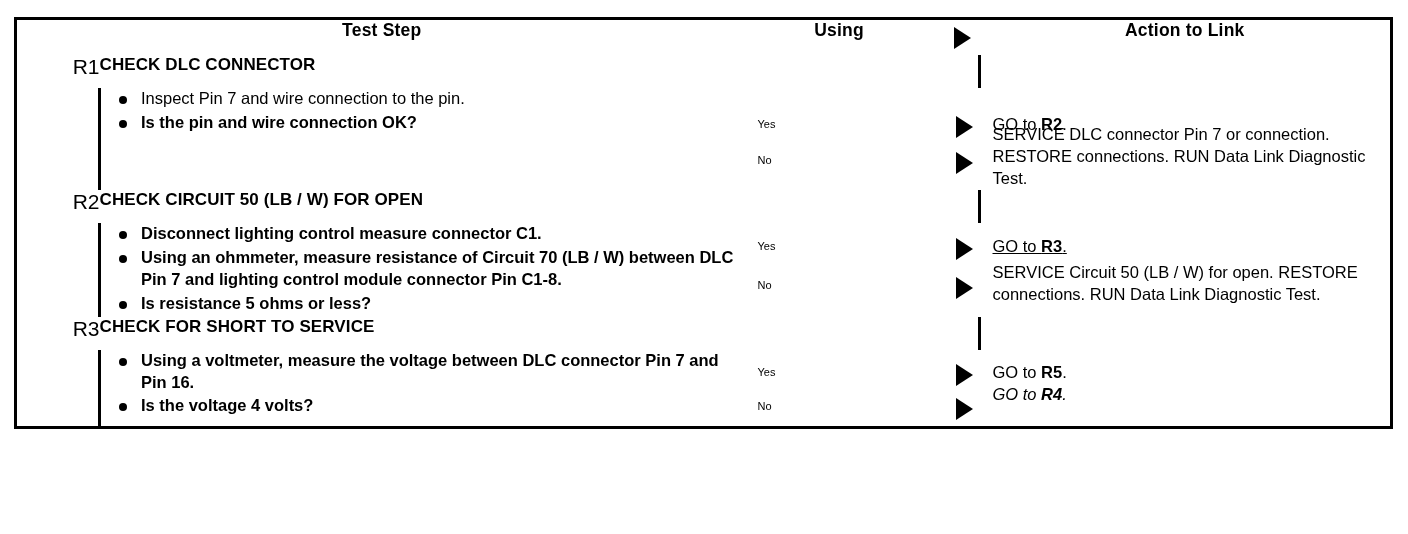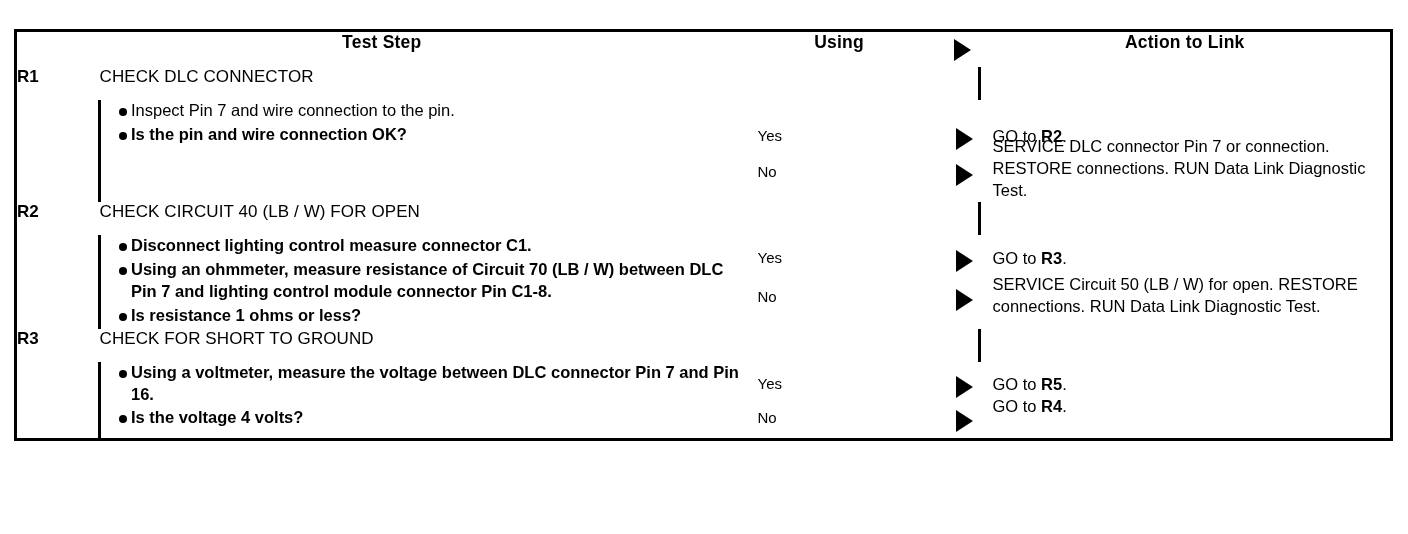--- a/index.html
+++ b/index.html
@@ -35,21 +35,20 @@
   table.diag td, table.diag th {
     padding: 0;
     vertical-align: top;
     border: 0;
   }
 
   
   .frame-outer {
     box-sizing: border-box;
     border: 3px solid #000;
-    margin-top: 12px;
   }
 
   
   col.c-id    { width: 84px; }
   col.c-step  { width: 647px; }
   col.c-res   { width: 233px; }
   col.c-act   { width: 412px; }
 
   
   .hdr-cell {
@@ -88,32 +87,32 @@
   .hdr-result .tri {
     position: absolute;
     right: 9px;
     top: 50%;
     transform: translateY(-50%);
   }
 
   
   .step-id {
     width: 84px;
-    text-align: left;
+    text-align: right;
     vertical-align: middle;
-    font-weight: bold;
-    font-size: 17px;
+    font-weight: normal;
+    font-size: 21px;
     height: 33px;
     border-right: 3px solid #000;
     border-bottom: 3px solid #000;
   }
   .step-title {
     vertical-align: middle;
     font-size: 17px;
-    font-weight: normal;
+    font-weight: bold;
     height: 33px;
     padding-left: 14px;
     border-bottom: 3px solid #000;
     border-right: 3px solid #000;
     letter-spacing: 0.1px;
   }
   .step-title-right-blank {
     border-bottom: 0;
   }
 
@@ -137,38 +136,38 @@
   }
 
   
   ul.bullets {
     list-style: none;
     margin: 0;
     padding: 0;
   }
   ul.bullets li {
     position: relative;
-    padding-left: 30px;
+    padding-left: 40px;
     margin: 0 0 2px 0;
     line-height: 1.33;
     font-size: 16.5px;
   }
   ul.bullets li::before {
     content: "";
     position: absolute;
     left: 18px;
     top: 8px;
     width: 8px;
     height: 8px;
     background: #000;
     border-radius: 50%;
   }
   li.bold { font-weight: bold; }
   .res-label {
-    font-size: 15px;
+    font-size: 11px;
     line-height: 1.3;
     padding-left: 11px;
   }
   .res-arrow-wrap {
     position: absolute;
     right: 7px;
   }
   .act-text {
     font-size: 16.5px;
     line-height: 1.33;
@@ -240,60 +239,60 @@
             <span>GO to </span><b>R2</b><span>.</span>
           </div>
           <div class="act-text" style="padding-top:3px;">
             <span>SERVICE DLC connector Pin 7 or connection. RESTORE connections. RUN Data Link Diagnostic Test.</span>
           </div>
         </td>
       </tr>
 
       <tr class="block-sep">
         <td class="step-id">R2</td>
-        <td class="step-title">CHECK CIRCUIT 40 (LB / W) FOR OPEN</td>
+        <td class="step-title">CHECK CIRCUIT 50 (LB / W) FOR OPEN</td>
         <td class="step-title-right-blank" style="border-right:3px solid #000;"></td>
         <td class="step-title-right-blank"></td>
       </tr>
       <tr>
         <td style="border-right:3px solid #000;"></td>
         <td class="body-steps">
           <ul class="bullets">
             <li class="bold">Disconnect lighting control measure connector C1.</li>
             <li class="bold">Using an ohmmeter, measure resistance of Circuit 70 (LB / W) between DLC Pin 7 and lighting control module connector Pin C1-8.</li>
-            <li class="bold">Is resistance 1 ohms or less?</li>
+            <li class="bold">Is resistance 5 ohms or less?</li>
           </ul>
         </td>
         <td class="body-result">
           <div class="rpair" style="height:33px; padding-top:13px;">
             <span class="res-label">Yes</span>
             <span class="res-arrow-wrap" style="top:15px;">
               <span class="tri"></span>
             </span>
           </div>
           <div class="rpair" style="height:30px; padding-top:6px;">
             <span class="res-label">No</span>
             <span class="res-arrow-wrap" style="top:8px;">
               <span class="tri"></span>
             </span>
           </div>
         </td>
         <td class="body-action">
-          <div class="act-text" style="padding-top:13px; height:33px; box-sizing:border-box;">
+          <div class="act-text" style="padding-top:13px; height:33px; box-sizing:border-box;text-decoration:underline;">
             <span>GO to </span><b>R3</b><span>.</span>
           </div>
           <div class="act-text" style="padding-top:6px;">
             <span>SERVICE Circuit 50 (LB / W) for open. RESTORE connections. RUN Data Link Diagnostic Test.</span>
           </div>
         </td>
       </tr>
 
       <tr class="block-sep">
         <td class="step-id">R3</td>
-        <td class="step-title">CHECK FOR SHORT TO GROUND</td>
+        <td class="step-title">CHECK FOR SHORT TO SERVICE</td>
         <td class="step-title-right-blank" style="border-right:3px solid #000;"></td>
         <td class="step-title-right-blank"></td>
       </tr>
       <tr>
         <td style="border-right:3px solid #000;"></td>
         <td class="body-steps">
           <ul class="bullets">
             <li class="bold">Using a voltmeter, measure the voltage between DLC connector Pin 7 and Pin 16.</li>
             <li class="bold">Is the voltage 4 volts?</li>
           </ul>
@@ -309,21 +308,21 @@
             <span class="res-label">No</span>
             <span class="res-arrow-wrap" style="top:5px;">
               <span class="tri"></span>
             </span>
           </div>
         </td>
         <td class="body-action">
           <div class="act-text" style="padding-top:12px; height:31px; box-sizing:border-box;">
             <span>GO to </span><b>R5</b><span>.</span>
           </div>
-          <div class="act-text" style="padding-top:3px;">
+          <div class="act-text" style="padding-top:3px;font-style:italic;">
             <span>GO to </span><b>R4</b><span>.</span>
           </div>
         </td>
       </tr>
 
     </tbody>
   </table>
 
 </div>
 

